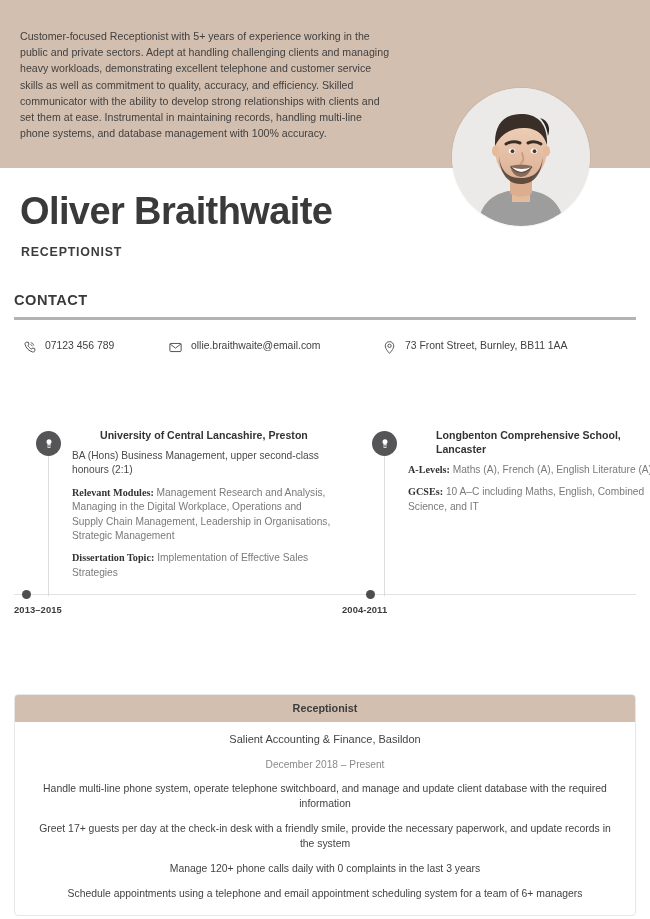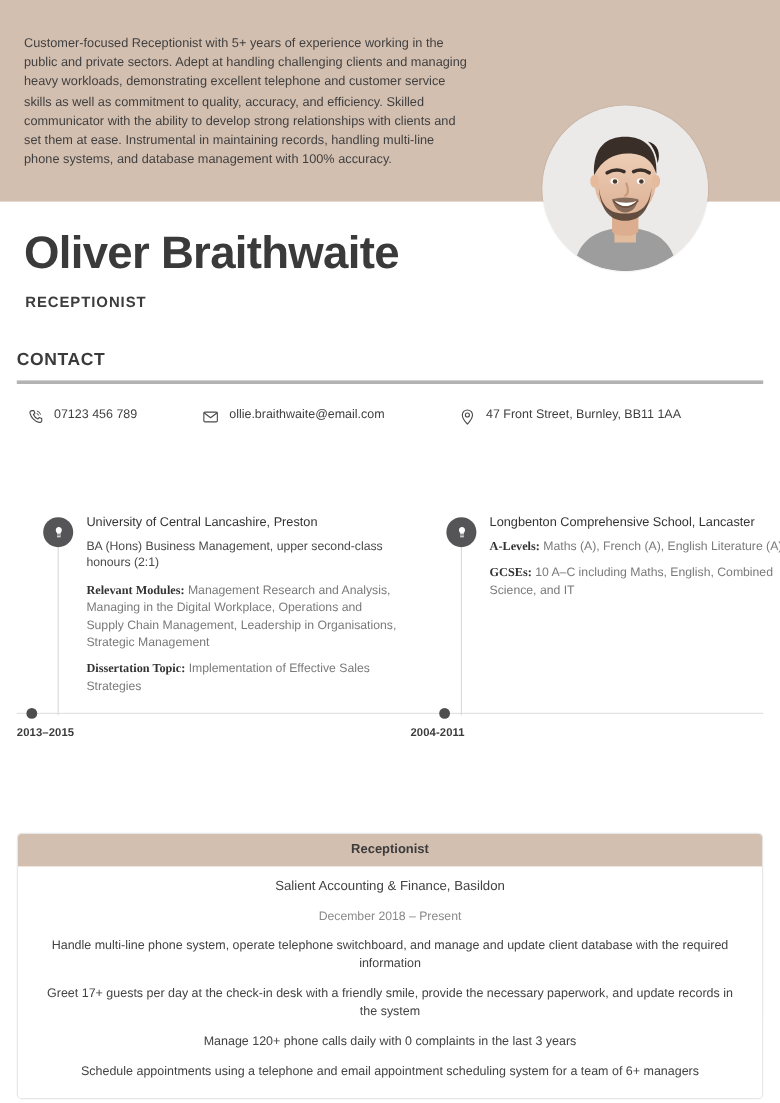--- a/index.html
+++ b/index.html
@@ -146,24 +146,25 @@
     left: 26px;
     width: 1px;
     height: 140px;
     background: #dcdcdc;
     z-index: 1;
   }
 
   .edu-body { margin-left: 50px; }
   .edu-school {
     font-size: 10.6px;
-    font-weight: normal;
+    font-weight: bold;
     color: #333;
     margin-bottom: 7px;
     line-height: 14px;
+    margin-left: 28px;
   }
   .edu-line {
     font-size: 10.2px;
     line-height: 14.4px;
     color: #7a7a7a;
     margin-bottom: 8px;
   }
   .edu-line .lbl { color: #333; font-weight: bold; font-family: Liberation Serif, serif; }
   .edu-line.plain { color: #4a4a4a; }
 
@@ -313,21 +314,21 @@
         <path d="M3.6 6.6 L12 13 L20.4 6.6" fill="none" stroke="#4a4a4a" stroke-width="1.5" stroke-linecap="round" stroke-linejoin="round"></path>
       </svg>
       <span class="txt">ollie.braithwaite@email.com</span>
     </div>
 
     <div class="contact-item ci-addr">
       <svg class="ico" viewBox="0 0 24 24">
         <path d="M12 2.6 C8.2 2.6 5.2 5.6 5.2 9.4 C5.2 14.3 12 21.4 12 21.4 C12 21.4 18.8 14.3 18.8 9.4 C18.8 5.6 15.8 2.6 12 2.6 Z" fill="none" stroke="#4a4a4a" stroke-width="1.5"></path>
         <circle cx="12" cy="9.3" r="2.7" fill="none" stroke="#4a4a4a" stroke-width="1.5"></circle>
       </svg>
-      <span class="txt">47 Front Street, Burnley, BB11 1AA</span>
+      <span class="txt">73 Front Street, Burnley, BB11 1AA</span>
     </div>
   </div>
 
 
   <div class="edu-area">
 
     <div class="edu-col edu-col-left">
       <div class="edu-vline"></div>
       <div class="edu-badge">
         <svg viewBox="0 0 24 24">

